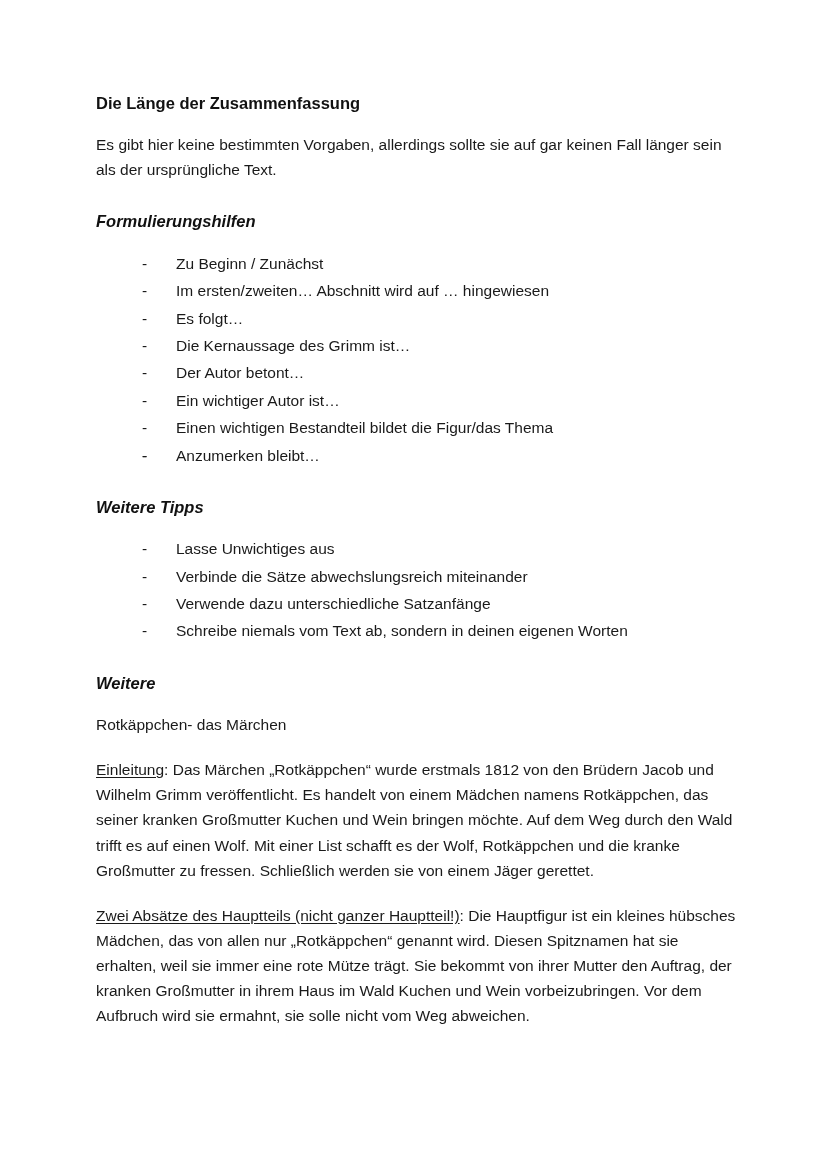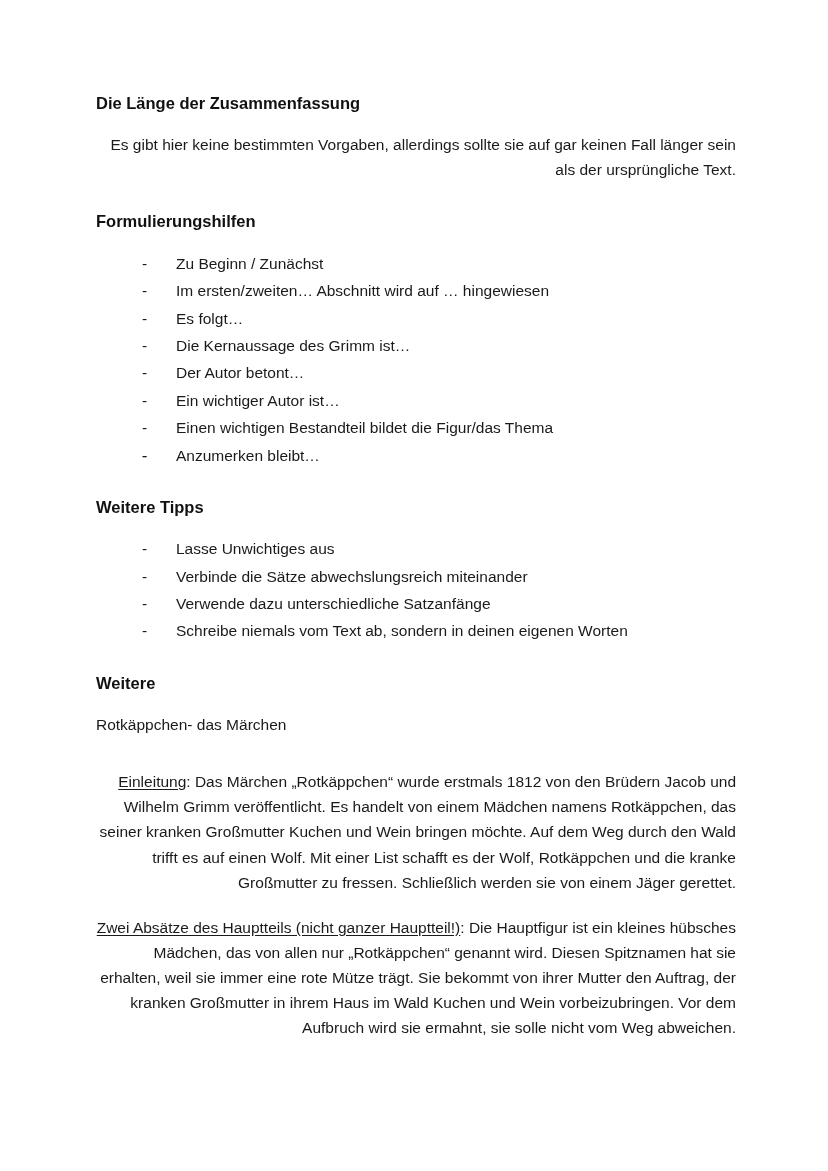--- a/index.html
+++ b/index.html
@@ -27,27 +27,27 @@
   }
   h2.section-heading {
     font-size: 16.5px;
     font-weight: bold;
     margin: 0 0 18px 0;
     line-height: 1.35;
     color: #111111;
   }
   h2.section-heading.spaced {
     margin-top: 28px;
+    font-style: italic;
   }
   p.para {
     font-size: 15.5px;
     line-height: 1.62;
     margin: 0 0 20px 0;
     color: #1a1a1a;
-    text-align: right;
   }
   ul.dash-list {
     list-style: none;
     margin: 0 0 8px 0;
     padding: 0 0 0 46px;
   }
   ul.dash-list li {
     font-size: 15.5px;
     line-height: 1.64;
     position: relative;
@@ -59,21 +59,21 @@
     left: 0;
     top: 0;
   }
   .underline {
     text-decoration: underline;
     text-underline-offset: 2px;
   }
   .example-title {
     font-size: 15.5px;
     line-height: 1.62;
-    margin: 0 0 32px 0;
+    margin: 0 0 20px 0;
   }
 </style>
 </head>
 <body>
 
 <div class="page">
   <div class="doc-body">
 
     <h2 class="section-heading">Die Länge der Zusammenfassung</h2>
     <p class="para">Es gibt hier keine bestimmten Vorgaben, allerdings sollte sie auf gar keinen Fall länger sein als der ursprüngliche Text.</p>

